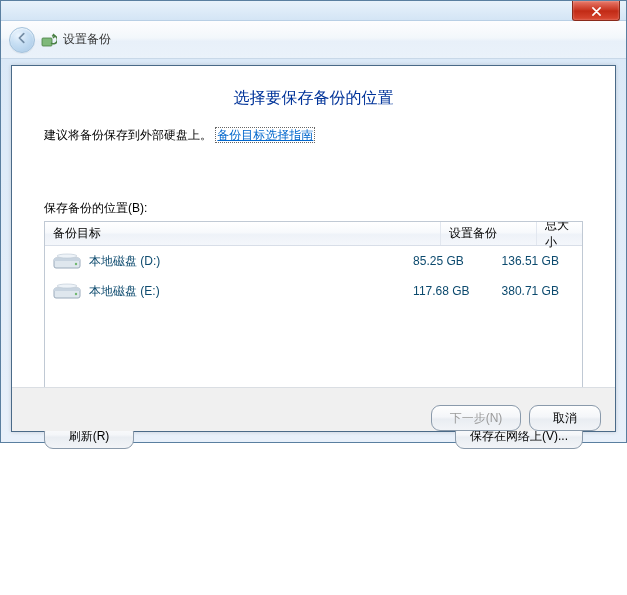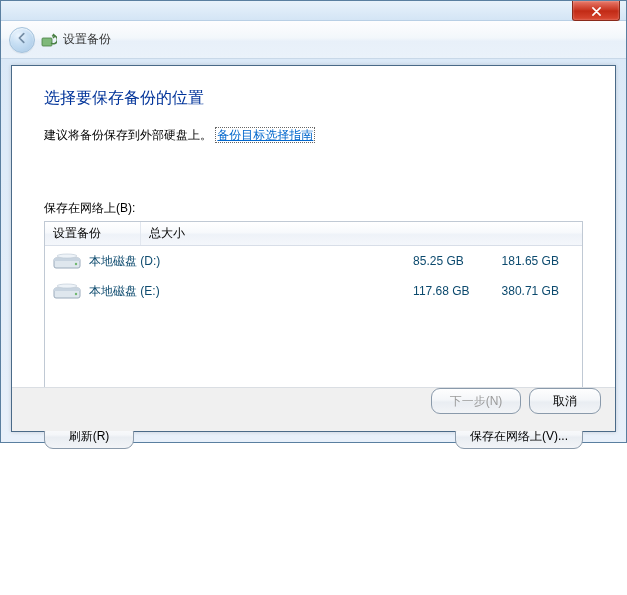--- a/index.html
+++ b/index.html
@@ -56,21 +56,21 @@
 
   .content-frame {
     position: absolute;
     top: 64px; left: 10px; right: 10px; bottom: 10px;
     background: #fff;
     border: 1px solid #4a6a88;
     box-shadow: 0 0 4px rgba(0,0,0,0.15);
   }
   .content-inner { padding: 22px 32px 10px 32px; height: 100%; position: relative; }
 
-  .page-heading { color: #003399; font-size: 16px; margin: 0 0 18px 0; font-weight: normal; }
+  .page-heading { color: #003399; font-size: 16px; margin: 0 0 18px 0; font-weight: normal; text-align: center; }
   .recommend-line { font-size: 12px; color: #000; margin-bottom: 56px; }
   .link { color: #0066cc; text-decoration: underline; cursor: pointer; border: 1px dotted #666; padding: 0 1px; }
 
   .section-label { font-size: 12px; color: #000; margin-bottom: 4px; }
 
   .drive-table {
     border: 1px solid #c0c9d4;
     height: 188px;
     overflow: auto;
     background: #fff;
@@ -116,21 +116,21 @@
     color: #000;
   }
   .btn.disabled { color: #9a9a9a; cursor: default; }
 
   .footer {
     position: absolute;
     left: 0; right: 0; bottom: 0;
     height: 44px;
     background: #f0f0f0;
     border-top: 1px solid #dadee3;
-    display: flex; align-items: flex-start; justify-content: flex-end;
+    display: flex; align-items: flex-end; justify-content: flex-end;
     gap: 8px; padding: 0 14px;
   }
 </style>
 </head>
 <body>
 
 <div class="window">
 
   <div class="titlebar">
     <div class="close-btn">
@@ -163,42 +163,43 @@
   <div class="content-frame">
     <div class="content-inner">
 
       <h1 class="page-heading">选择要保存备份的位置</h1>
 
       <div class="recommend-line">
         <span>建议将备份保存到外部硬盘上。</span>
         <a class="link">备份目标选择指南</a>
       </div>
 
-      <div class="section-label">保存在网络上(B):</div>
+      <div class="section-label">保存备份的位置(B):</div>
 
       <div class="drive-table">
         <div class="drive-header">
+          <div class="col col-target">备份目标</div>
           <div class="col col-free">设置备份</div>
           <div class="col col-total">总大小</div>
         </div>
 
         <div class="drive-row">
           <div class="col col-target">
             <span class="drive-icon">
               <svg viewBox="0 0 28 18" width="28" height="18">
                 <rect x="1" y="6" width="26" height="10" rx="2" fill="#dfe7ee" stroke="#9aaabb" stroke-width="1"></rect>
                 <rect x="1" y="6" width="26" height="3" fill="#c8d4e0"></rect>
                 <circle cx="23" cy="12" r="1.2" fill="#6fb76f"></circle>
                 <ellipse cx="14" cy="4" rx="10" ry="2" fill="#eef3f8" stroke="#b8c6d4" stroke-width="0.6"></ellipse>
               </svg>
             </span>
             <span>本地磁盘 (D:)</span>
           </div>
           <div class="col col-free">85.25 GB</div>
-          <div class="col col-total">181.65 GB</div>
+          <div class="col col-total">136.51 GB</div>
         </div>
 
         <div class="drive-row">
           <div class="col col-target">
             <span class="drive-icon">
               <svg viewBox="0 0 28 18" width="28" height="18">
                 <rect x="1" y="6" width="26" height="10" rx="2" fill="#dfe7ee" stroke="#9aaabb" stroke-width="1"></rect>
                 <rect x="1" y="6" width="26" height="3" fill="#c8d4e0"></rect>
                 <circle cx="23" cy="12" r="1.2" fill="#6fb76f"></circle>
                 <ellipse cx="14" cy="4" rx="10" ry="2" fill="#eef3f8" stroke="#b8c6d4" stroke-width="0.6"></ellipse>

